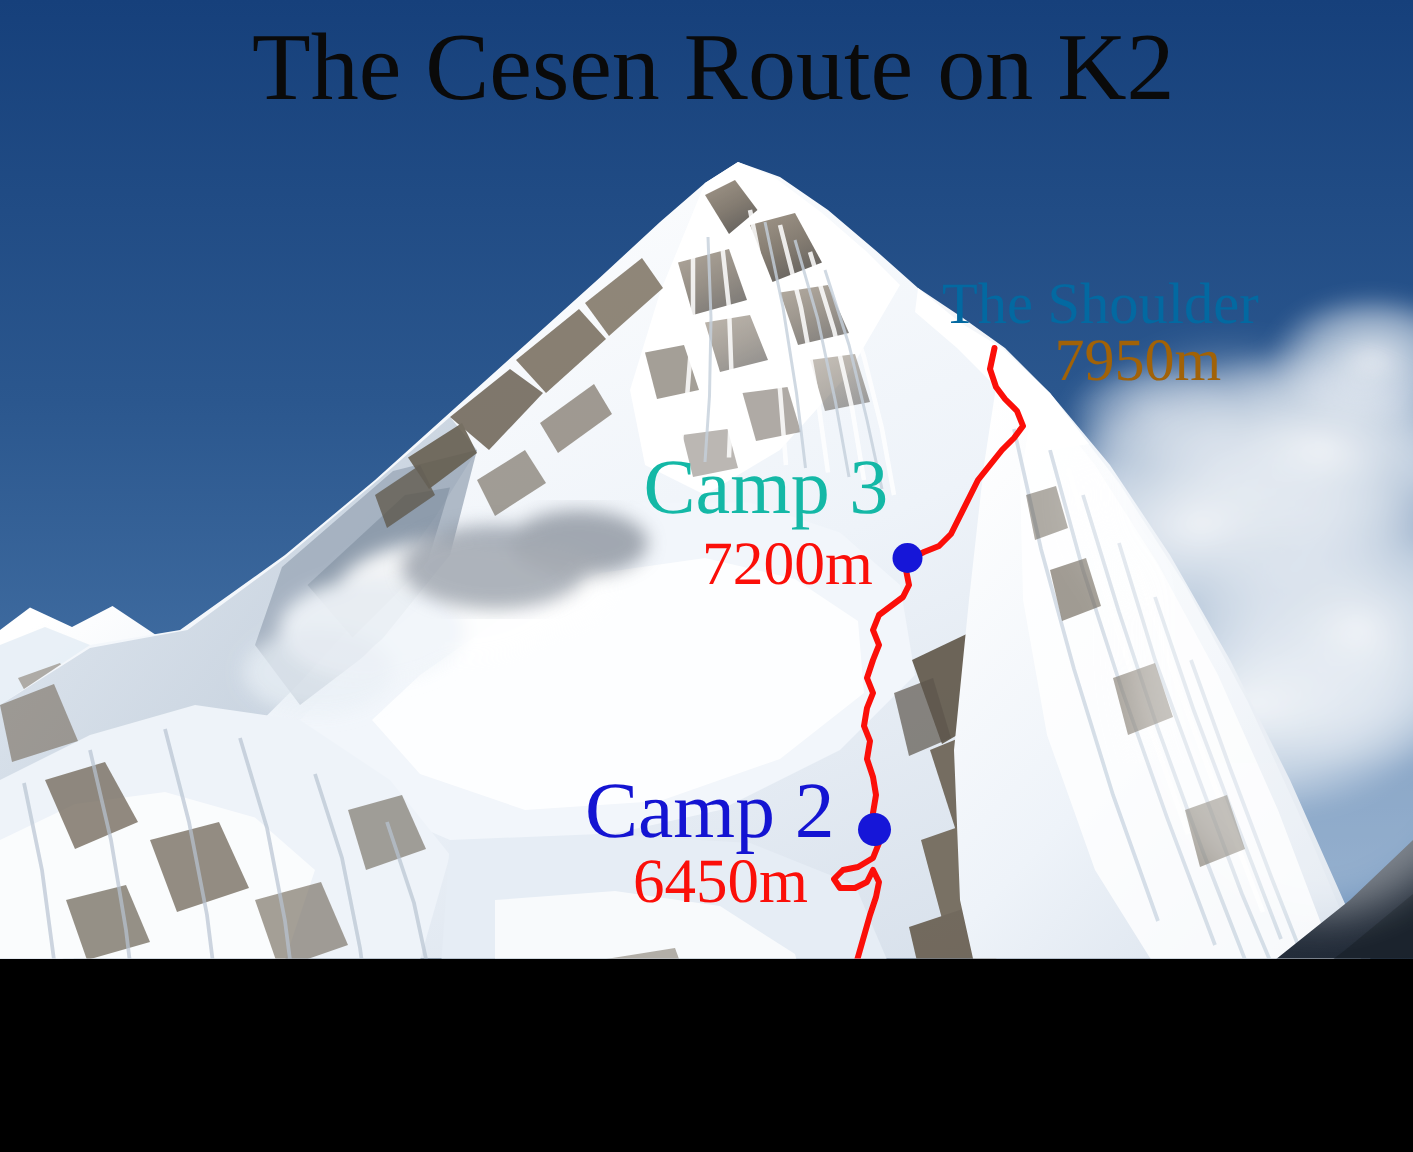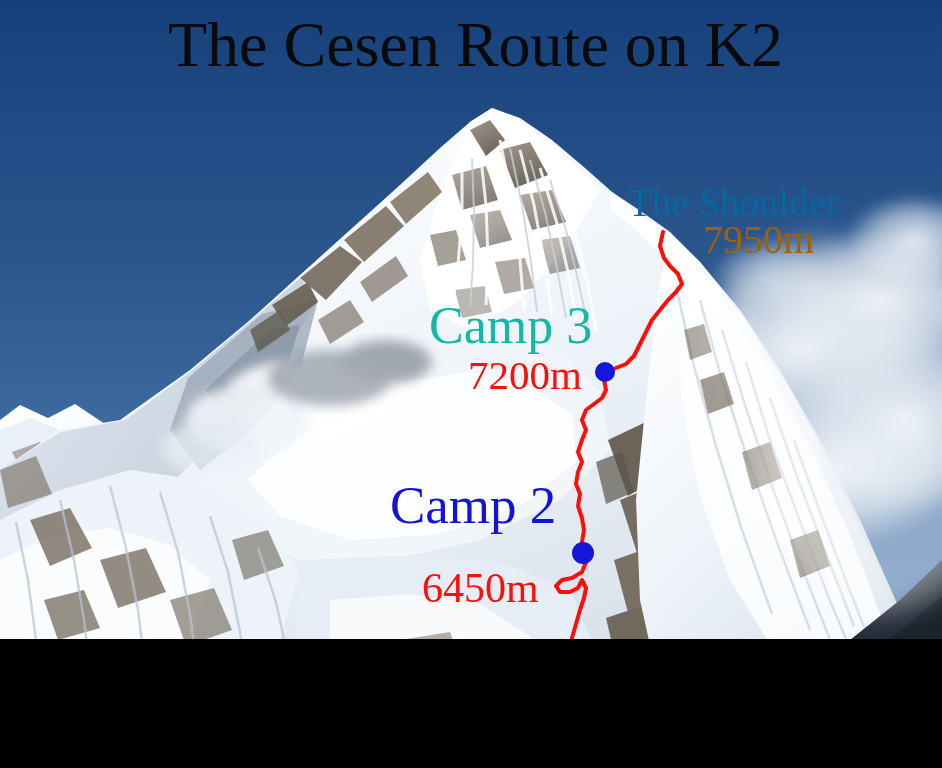--- a/index.html
+++ b/index.html
@@ -54,21 +54,21 @@
   }
   #camp3-elev {
     left: 452px;
     top: 355px;
     font-size: 41px;
     color: #fb0f09;
     margin-left: 16px;
   }
   #camp2-label {
     left: 390px;
-    top: 479px;
+    top: 515px;
     font-size: 53px;
     color: #1414d2;
   }
   #camp2-elev {
     left: 422px;
     top: 557px;
     font-size: 42px;
     color: #fb0f09;
     margin-top: 10px;
   }

